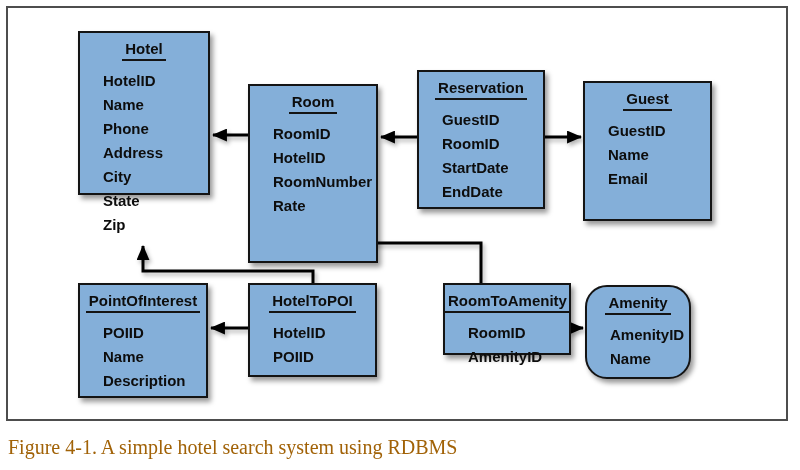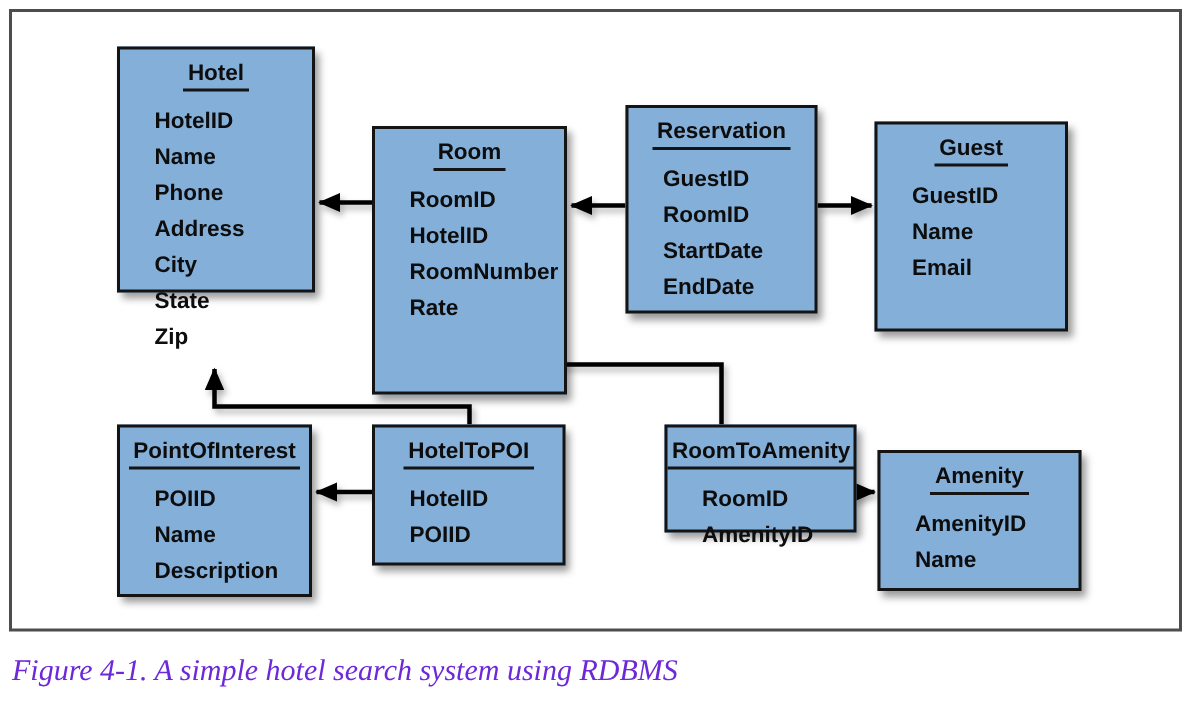--- a/index.html
+++ b/index.html
@@ -71,23 +71,22 @@
     font-size: 15px;
     font-weight: bold;
     line-height: 24px;
   }
   .field { white-space: nowrap; }
   .caption {
     position: absolute;
     left: 8px;
     top: 436px;
     font-family: "Liberation Serif", serif;
-    font-style: italic;
     font-size: 20px;
-    color: #6d28d9;
+    color: #a16207;
     white-space: nowrap;
   }
 </style>
 </head>
 <body>
 
 <div class="canvas">
 
   <div class="frame"></div>
 
@@ -166,21 +165,21 @@
   </div>
 
   <div class="entity" style="left:417px; top:283px; width:128px; height:72px;margin-left:26px;">
     <div class="entity-title"><span>RoomToAmenity</span></div>
     <div class="entity-fields">
       <div class="field">RoomID</div>
       <div class="field">AmenityID</div>
     </div>
   </div>
 
-  <div class="entity" style="left:585px; top:300px; width:136px; height:94px;">
+  <div class="entity" style="left:585px; top:285px; width:106px; height:94px;border-radius:22px;">
     <div class="entity-title"><span>Amenity</span></div>
     <div class="entity-fields">
       <div class="field">AmenityID</div>
       <div class="field">Name</div>
     </div>
   </div>
 
   <div class="caption">Figure 4-1. A simple hotel search system using RDBMS</div>
 
 </div>

